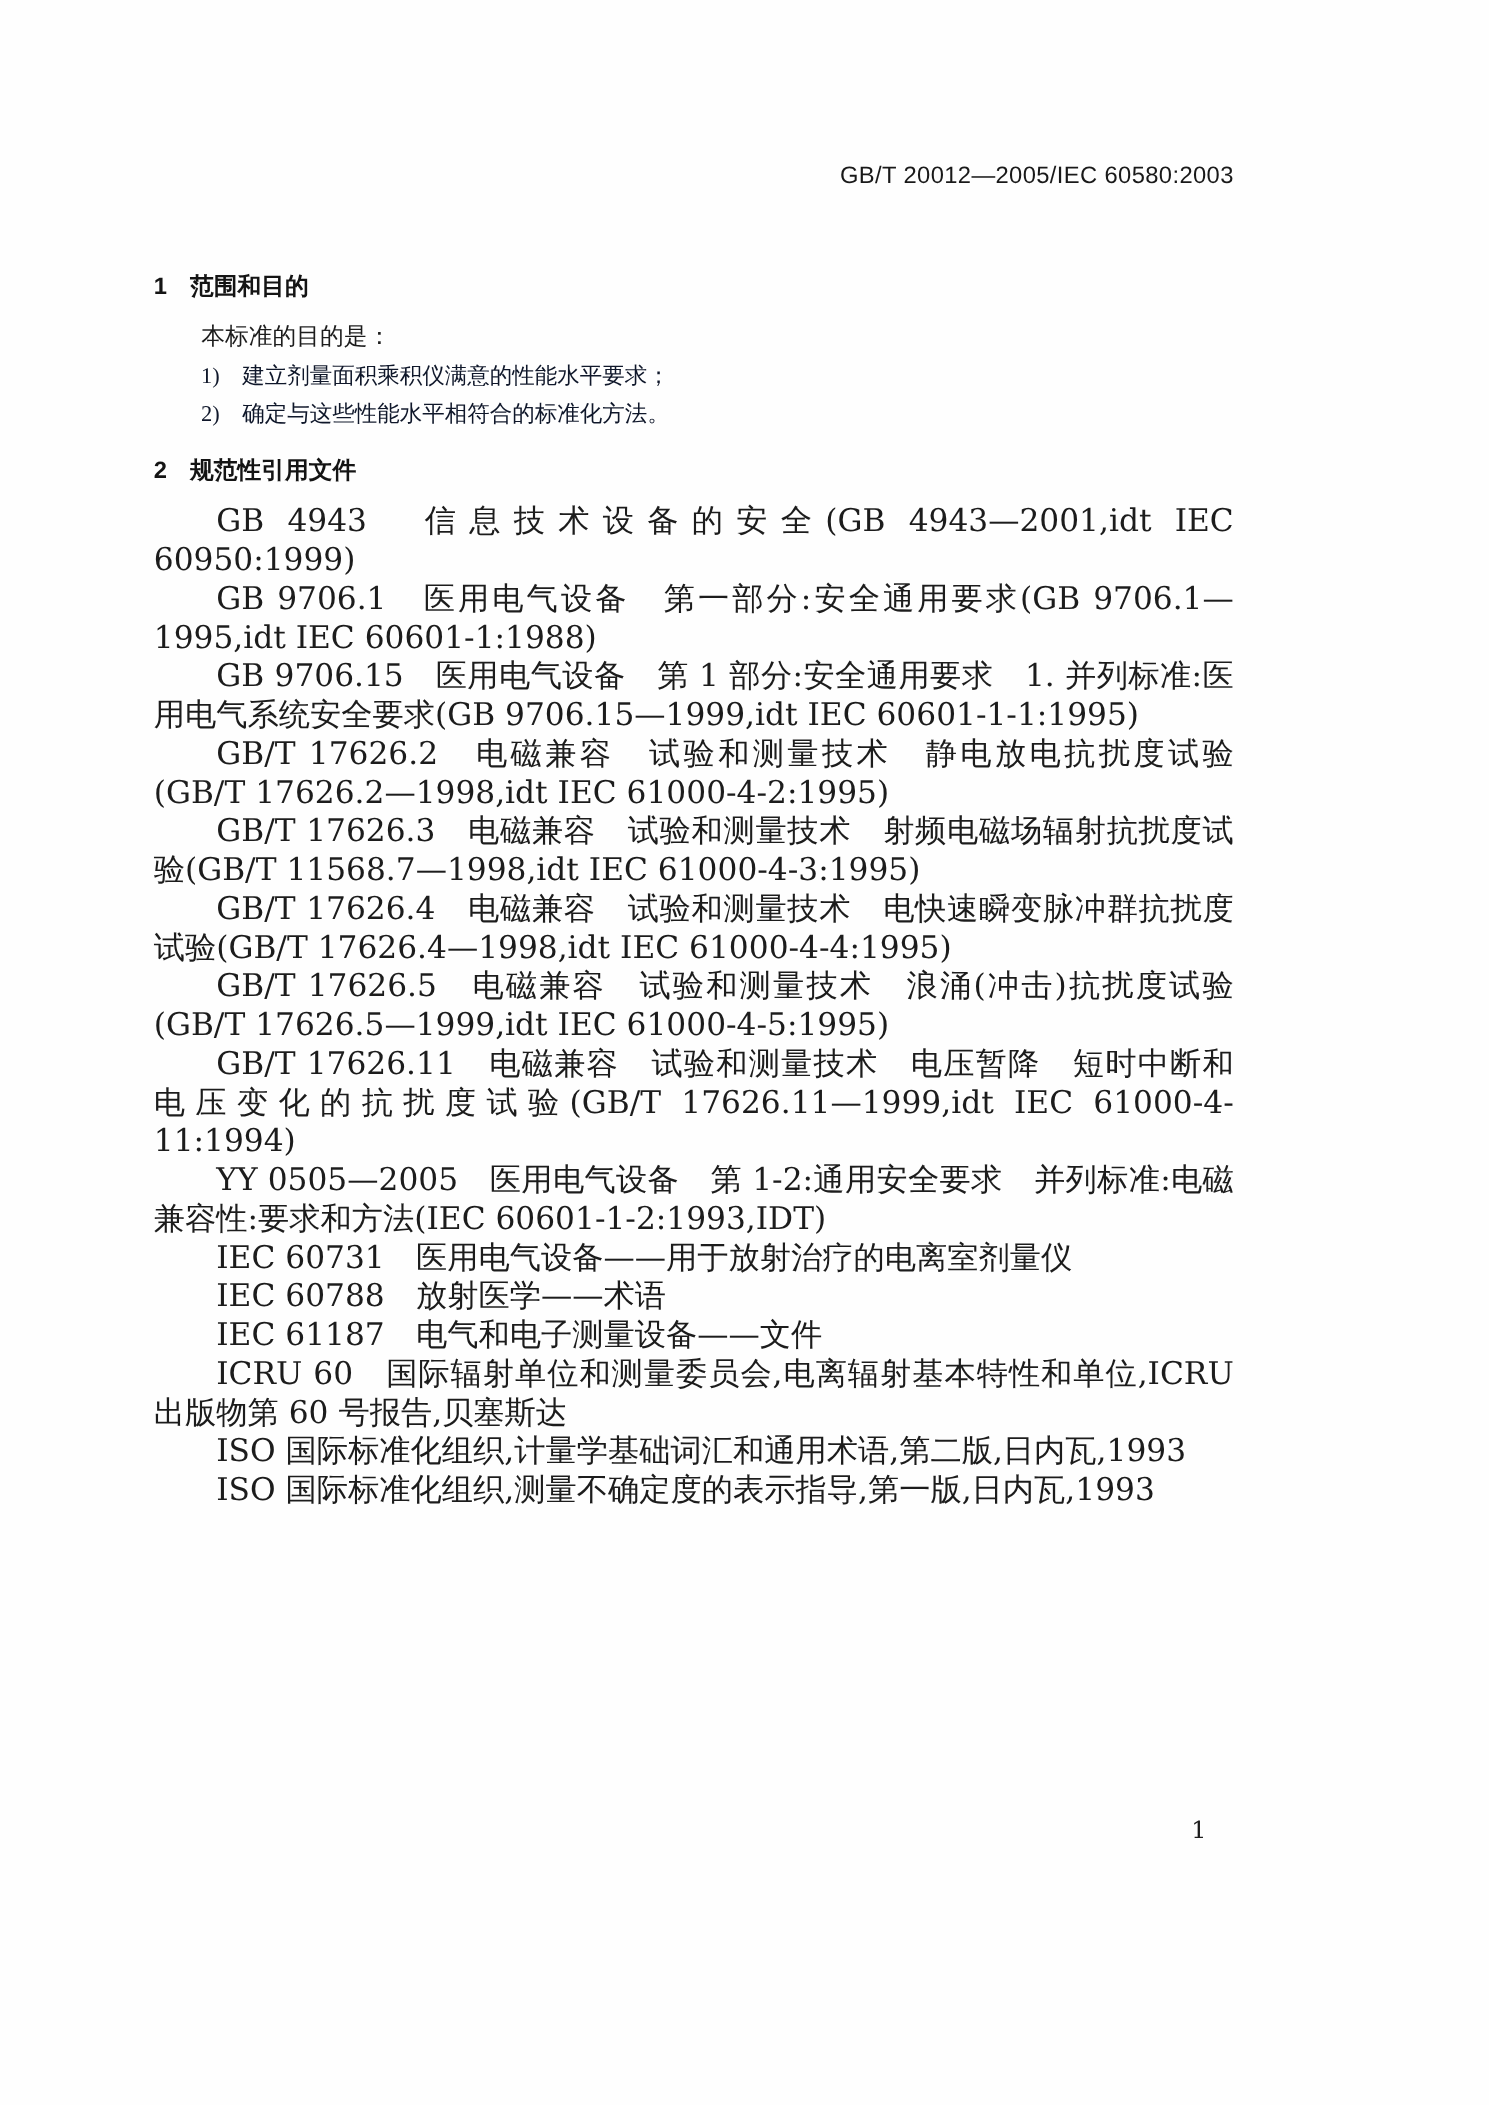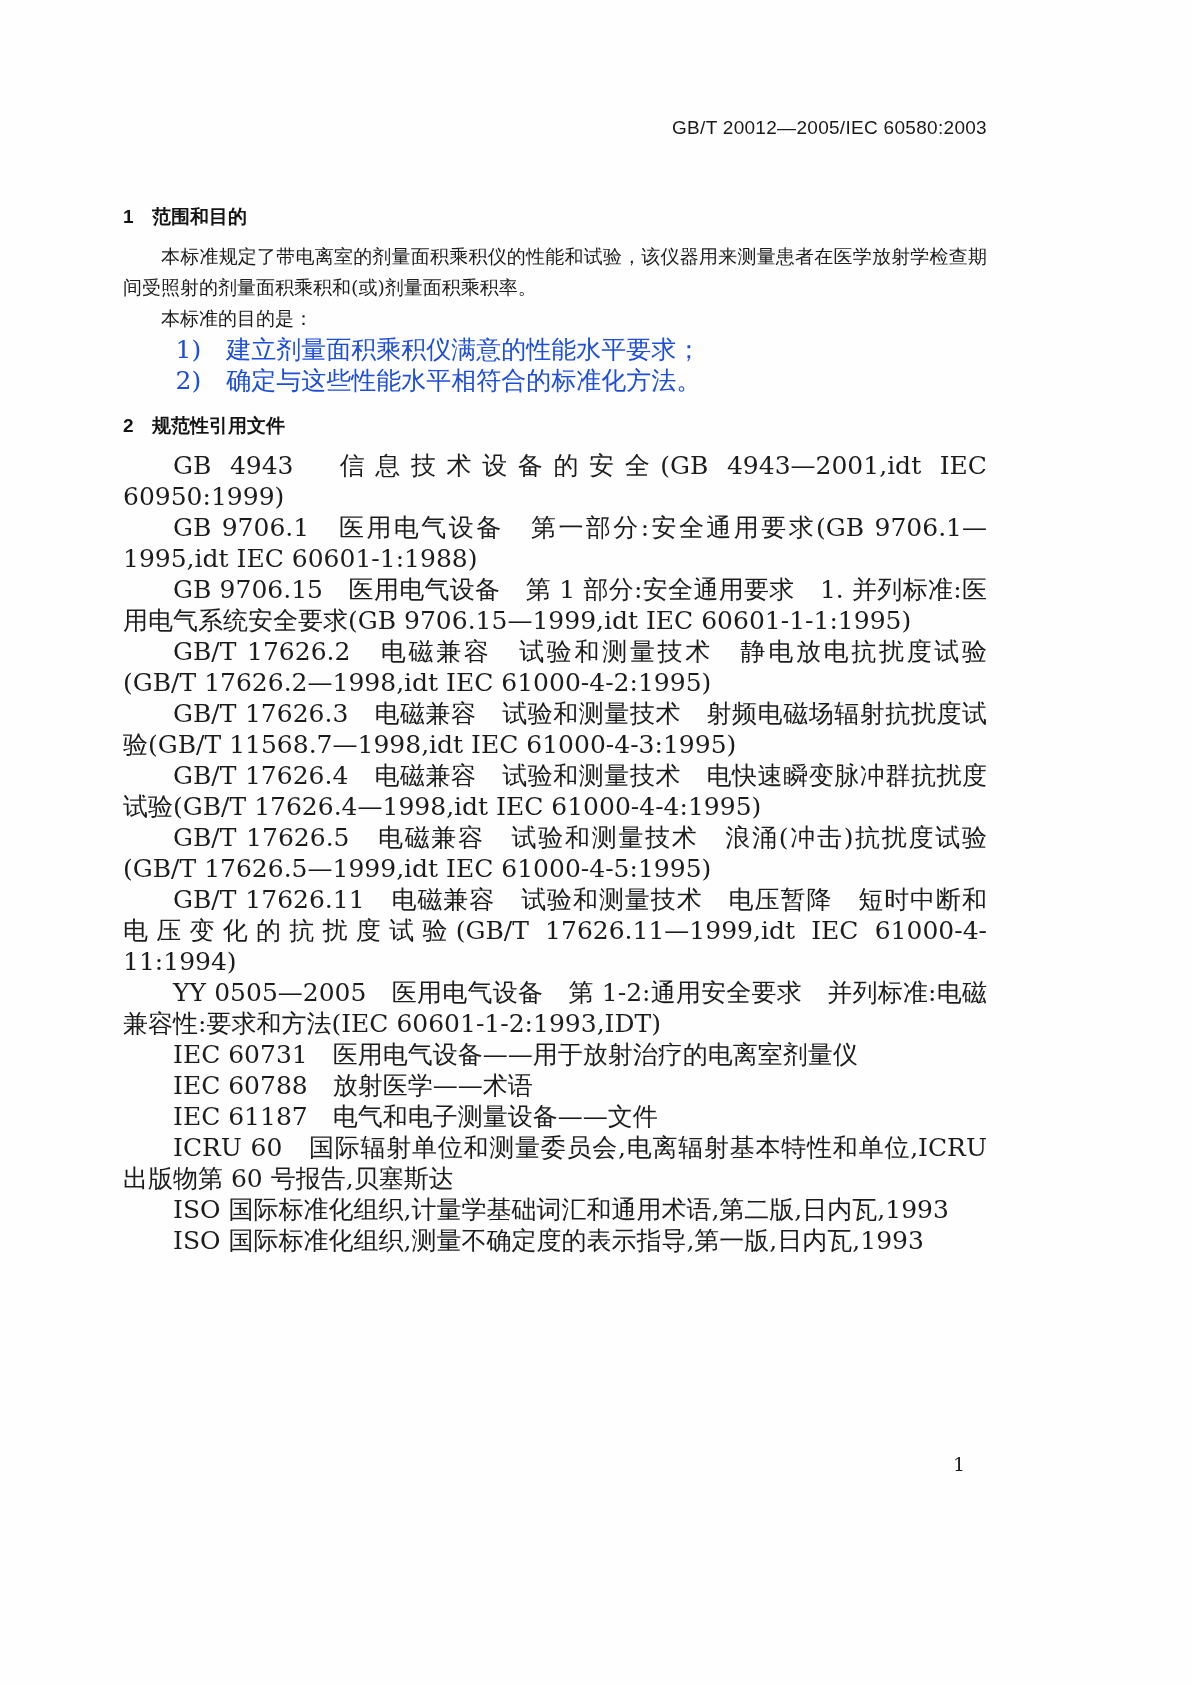--- a/index.html
+++ b/index.html
@@ -12,21 +12,21 @@
     color: #1c1c1c;
   }
   .page {
     position: absolute;
     inset: 0;
     background: #fefefe;
   }
   .content {
     position: absolute;
     left: 123px;
-    top: 0;
+    top: 13px;
     width: 864px;
   }
   .doc-header {
     margin-top: 117px;
     text-align: right;
     font-family: "Liberation Sans", "DejaVu Sans", sans-serif;
     font-size: 19px;
     line-height: 22px;
     letter-spacing: 0.3px;
     color: #191919;
@@ -55,24 +55,25 @@
   .sec-heading.second { margin-top: 16px; }
   .sec-num { width: 29px; flex: 0 0 29px; }
   .body-para {
     font-size: 19px;
     line-height: 31px;
     text-align: justify;
     color: #1c1c1c;
   }
   .indent { text-indent: 2em; }
   .list-item {
-    font-size: 25px;
+    font-size: 18px;
     line-height: 31px;
     padding-left: 2.1em;
-    color: #1d4ed8;
+    color: #0f172a;
+    font-family: Liberation Serif, serif;
   }
   .ref {
     font-size: 25px;
     line-height: 31px;
     text-indent: 2em;
     text-align: justify;
     color: #1c1c1c;
   }
   .page-number {
     position: absolute;
@@ -93,21 +94,20 @@
   <div class="content">
 
     <div class="doc-header">GB/T 20012—2005/IEC 60580:2003</div>
 
 
     <h2 class="sec-heading first">
       <span class="sec-num">1</span>
       <span class="sec-title">范围和目的</span>
     </h2>
 
-    <p class="body-para indent">本标准规定了带电离室的剂量面积乘积仪的性能和试验，该仪器用来测量患者在医学放射学检查期间受照射的剂量面积乘积和(或)剂量面积乘积率。</p>
     <p class="body-para indent">本标准的目的是：</p>
     <p class="list-item">1)　建立剂量面积乘积仪满意的性能水平要求；</p>
     <p class="list-item">2)　确定与这些性能水平相符合的标准化方法。</p>
 
     <h2 class="sec-heading second">
       <span class="sec-num">2</span>
       <span class="sec-title">规范性引用文件</span>
     </h2>
 
 

